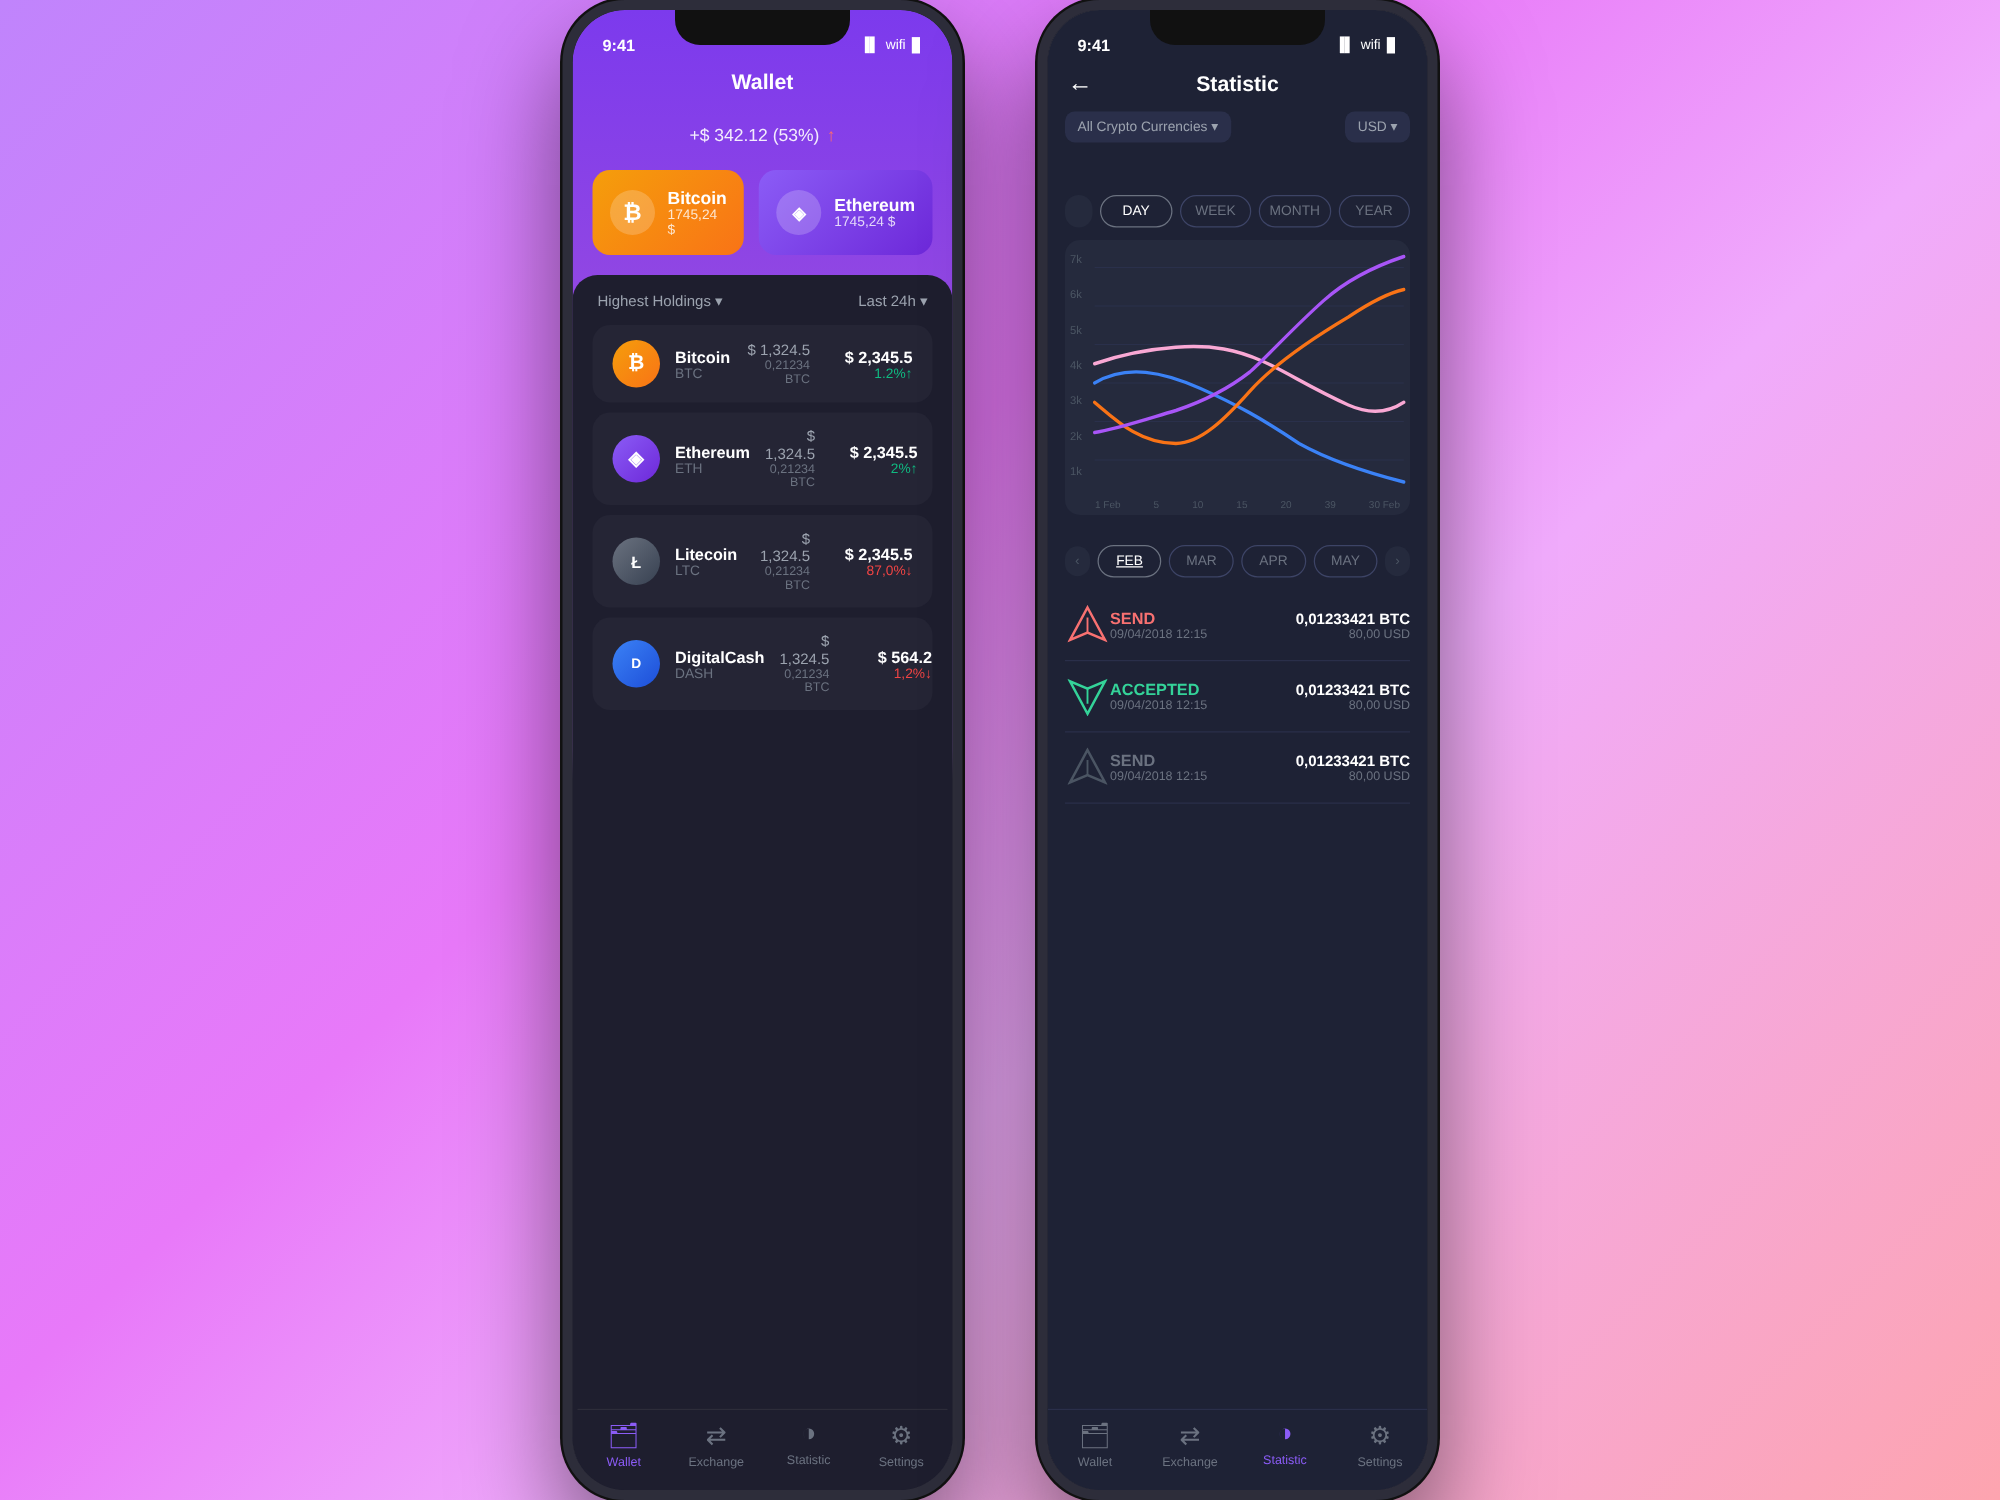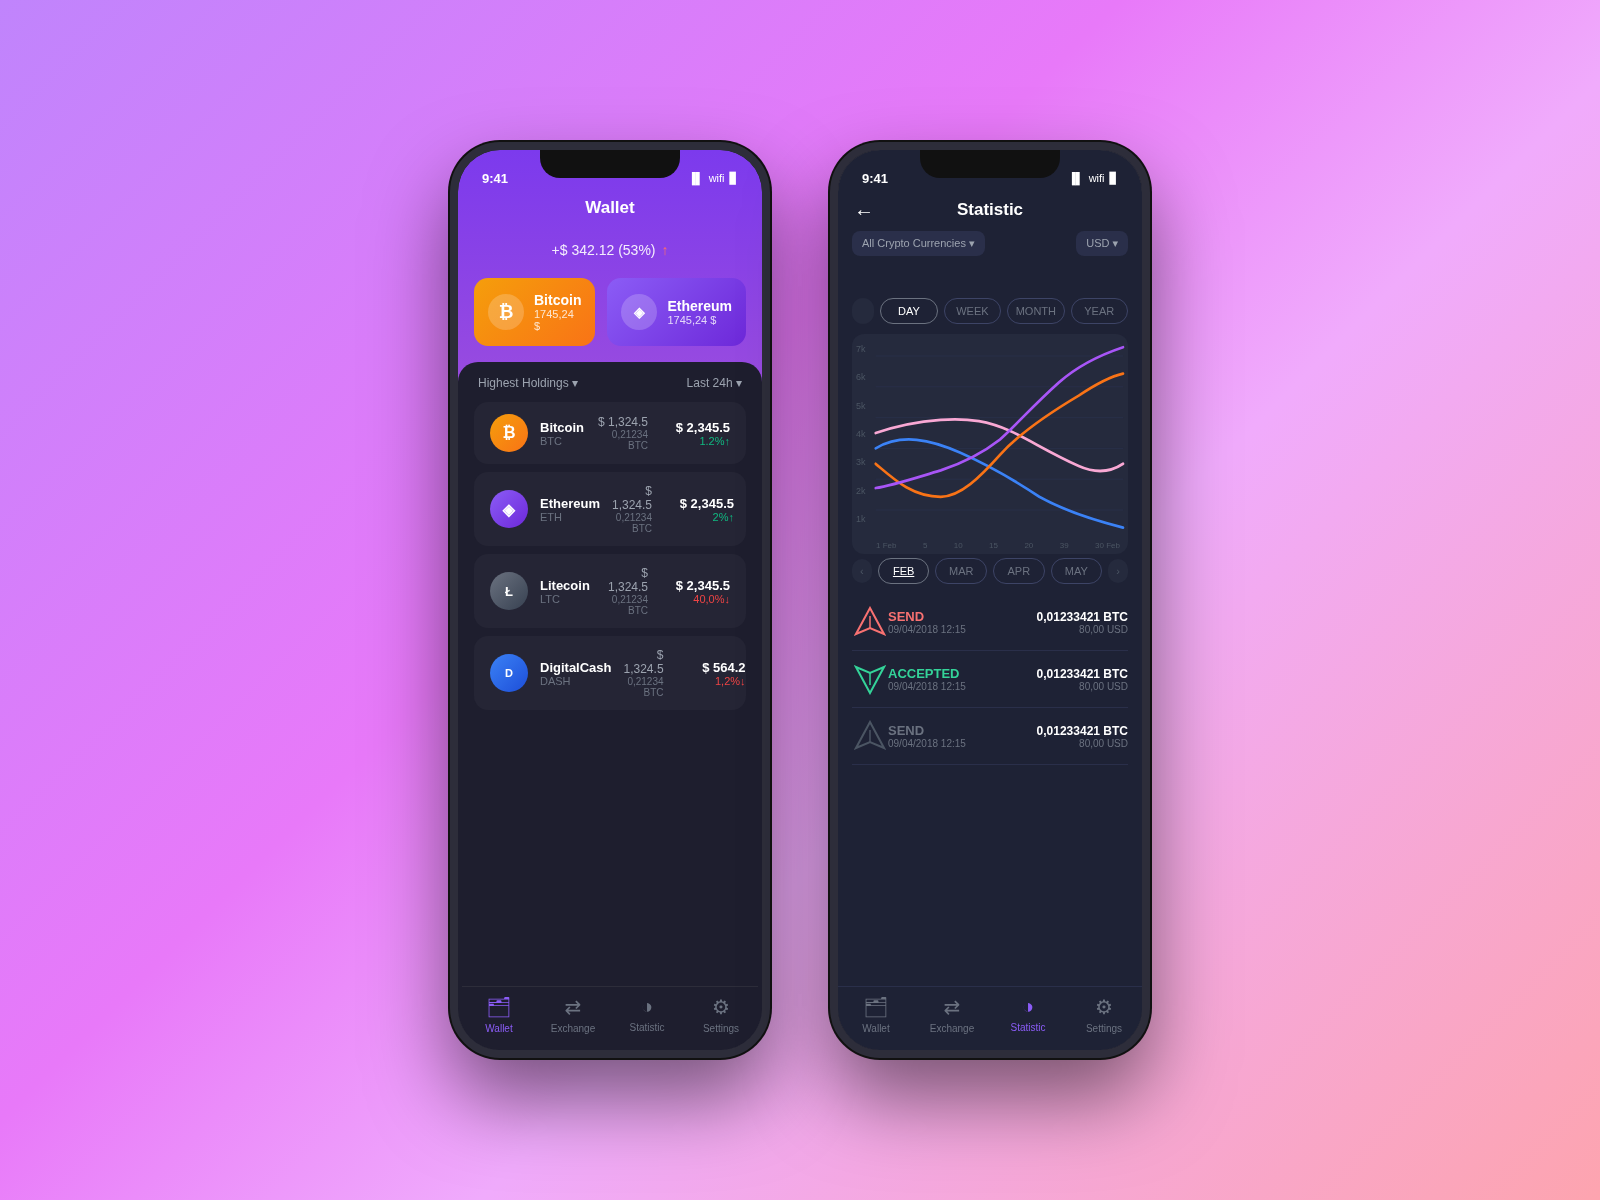--- a/index.html
+++ b/index.html
@@ -11,21 +11,21 @@
       align-items: center;
       justify-content: center;
       gap: 60px;
       font-family: -apple-system, BlinkMacSystemFont, 'SF Pro Display', 'Helvetica Neue', Arial, sans-serif;
       overflow: hidden;
     }
 
     
     .phone {
       width: 320px;
-      height: 916px;
+      height: 1200px;
       background: #1a1a2e;
       border-radius: 50px;
       border: 8px solid #2d2d3a;
       box-shadow: 0 0 0 2px #111, 0 40px 80px rgba(0,0,0,0.5), inset 0 0 0 1px #444;
       position: relative;
       overflow: hidden;
       display: flex;
       flex-direction: column;
     }
 
@@ -368,21 +368,21 @@
     .period-tab.small-inactive {
       flex: 0.4;
       background: #252a3d;
     }
 
     
     .chart-area {
       height: 220px;
       background: #252a3d;
       border-radius: 12px;
-      margin-bottom: 4px;
+      margin-bottom: 24px;
       position: relative;
       overflow: hidden;
     }
 
     .chart-svg {
       width: 100%;
       height: 100%;
     }
 
     .chart-y-labels {
@@ -597,21 +597,21 @@
             <div class="crypto-item-info">
               <div class="crypto-item-name">Litecoin</div>
               <div class="crypto-item-ticker">LTC</div>
             </div>
             <div class="crypto-item-price">
               <div class="crypto-price-usd">$ 1,324.5</div>
               <div class="crypto-price-btc">0,21234 BTC</div>
             </div>
             <div class="crypto-item-value">
               <div class="crypto-value-usd">$ 2,345.5</div>
-              <div class="crypto-change-down">40,0%↓</div>
+              <div class="crypto-change-down">87,0%↓</div>
             </div>
           </div>
 
           <div class="crypto-item">
             <div class="crypto-item-icon dash" style="font-size:11px; font-weight:900;">D</div>
             <div class="crypto-item-info">
               <div class="crypto-item-name">DigitalCash</div>
               <div class="crypto-item-ticker">DASH</div>
             </div>
             <div class="crypto-item-price">

